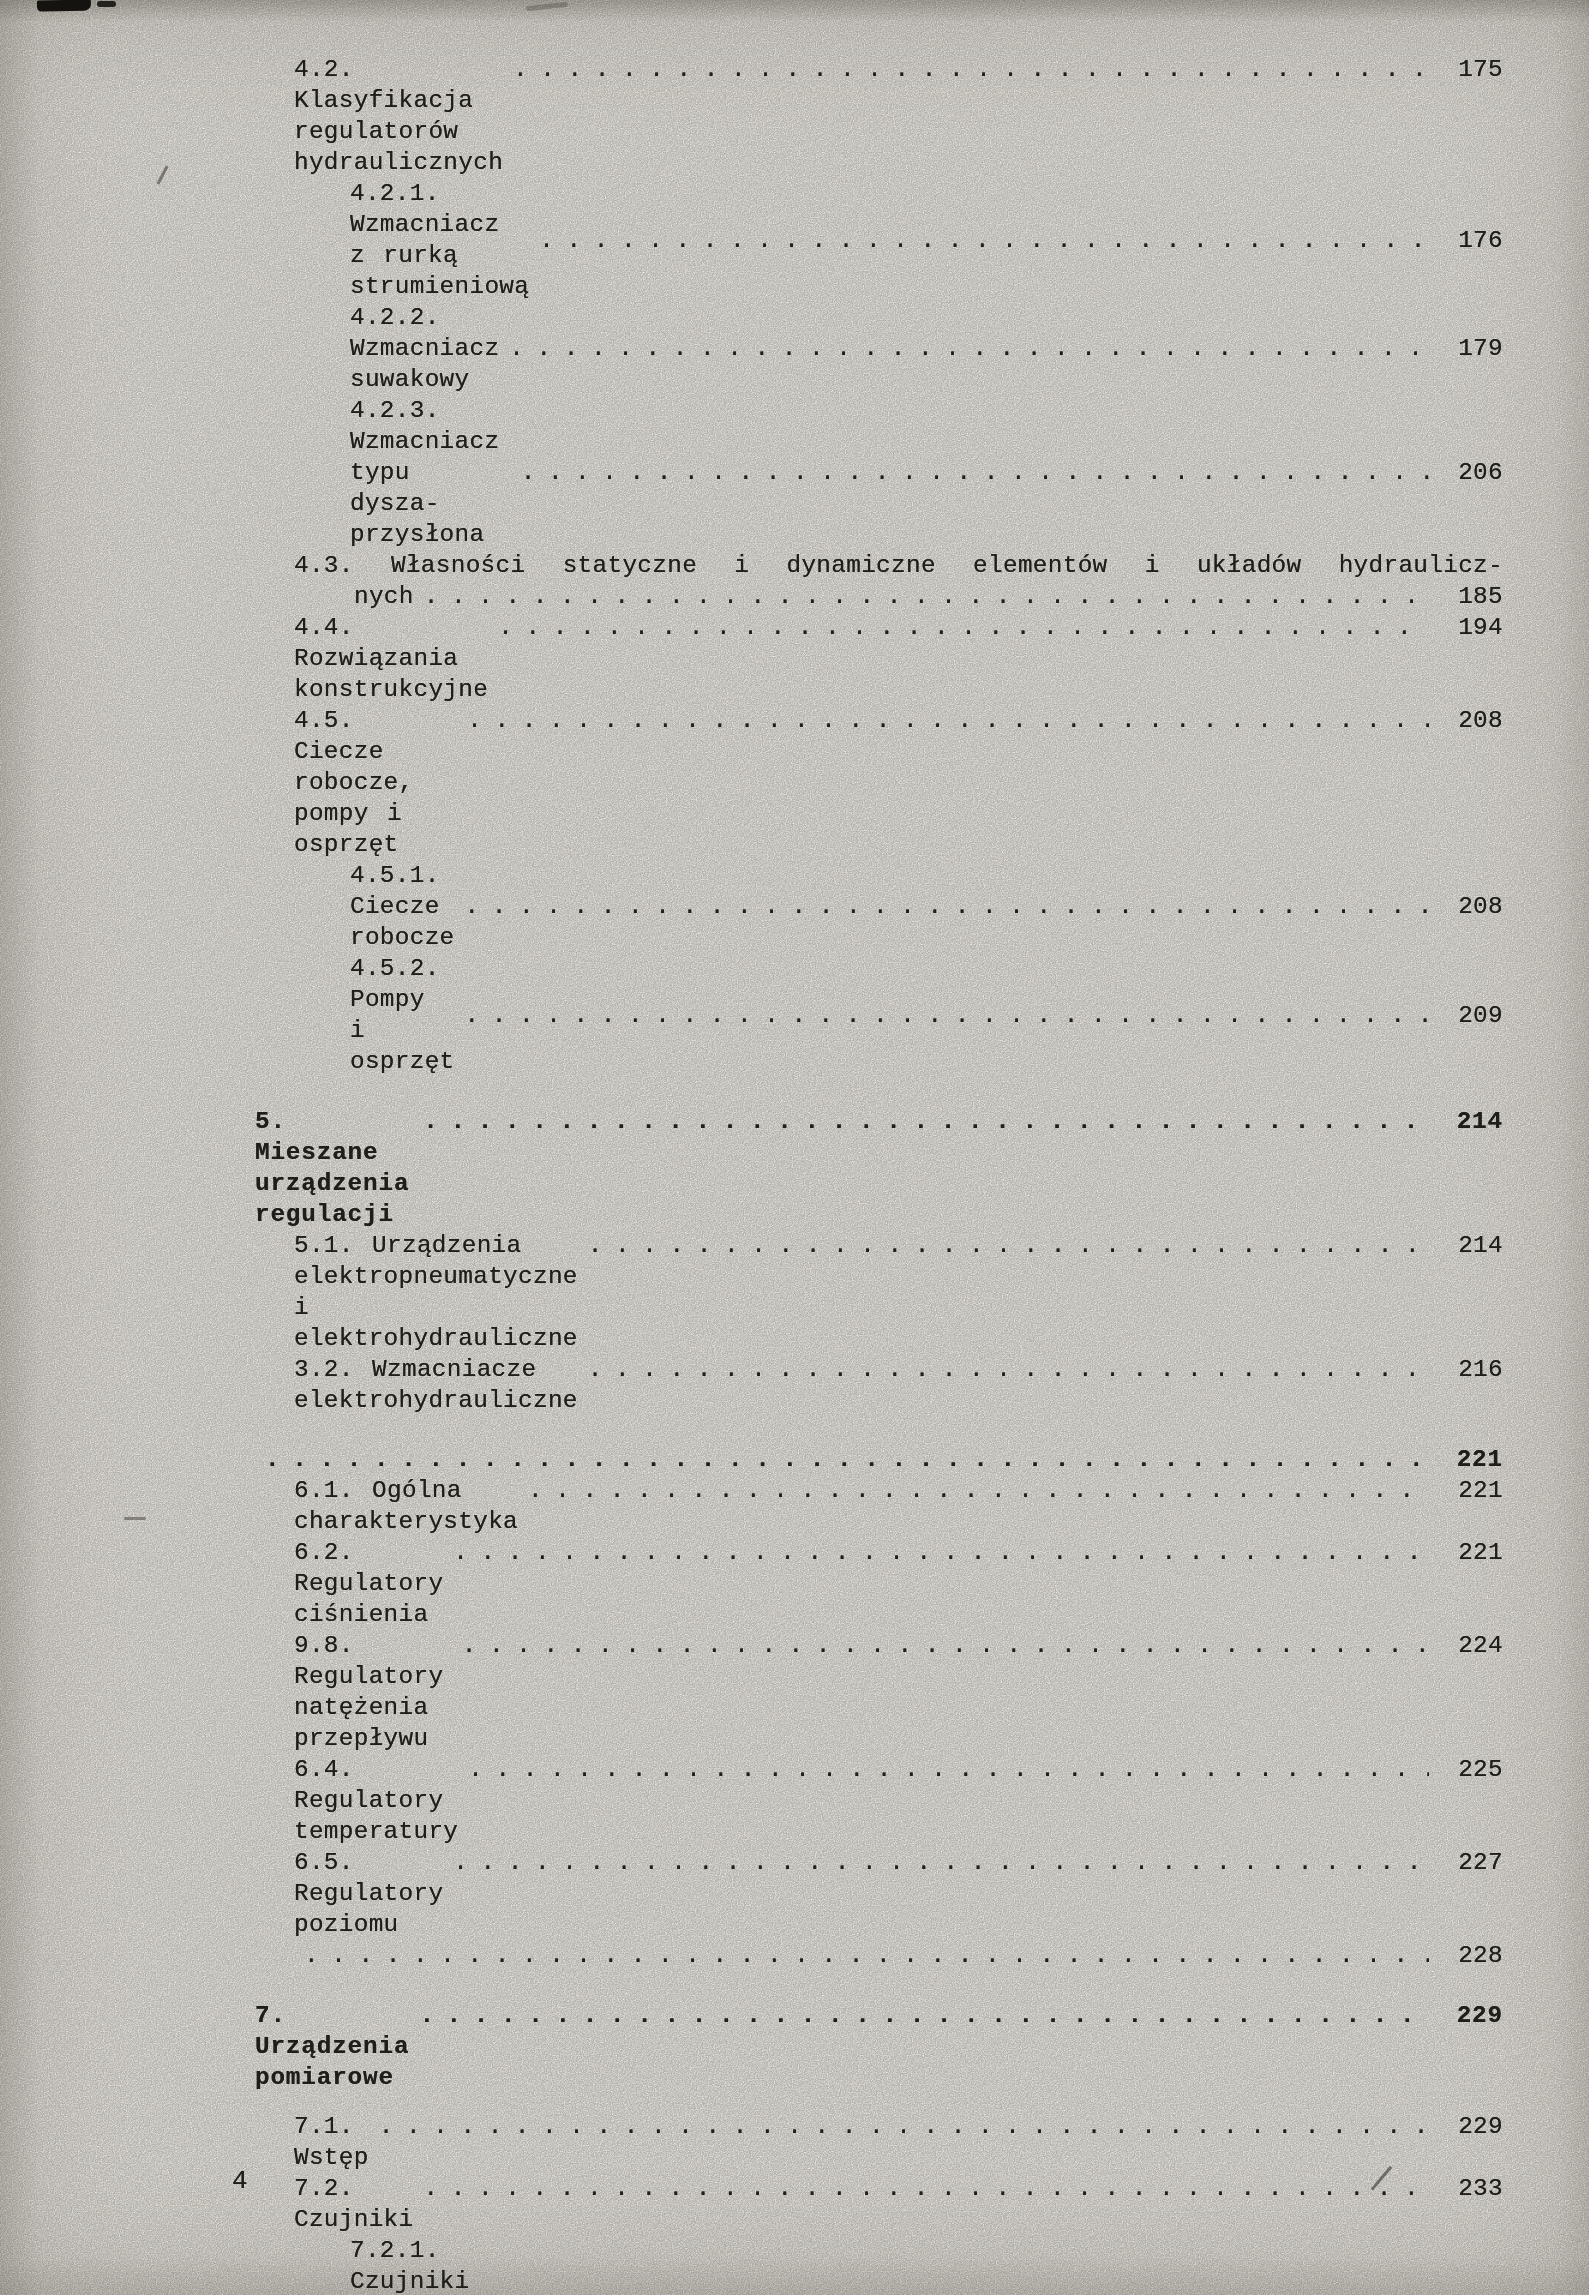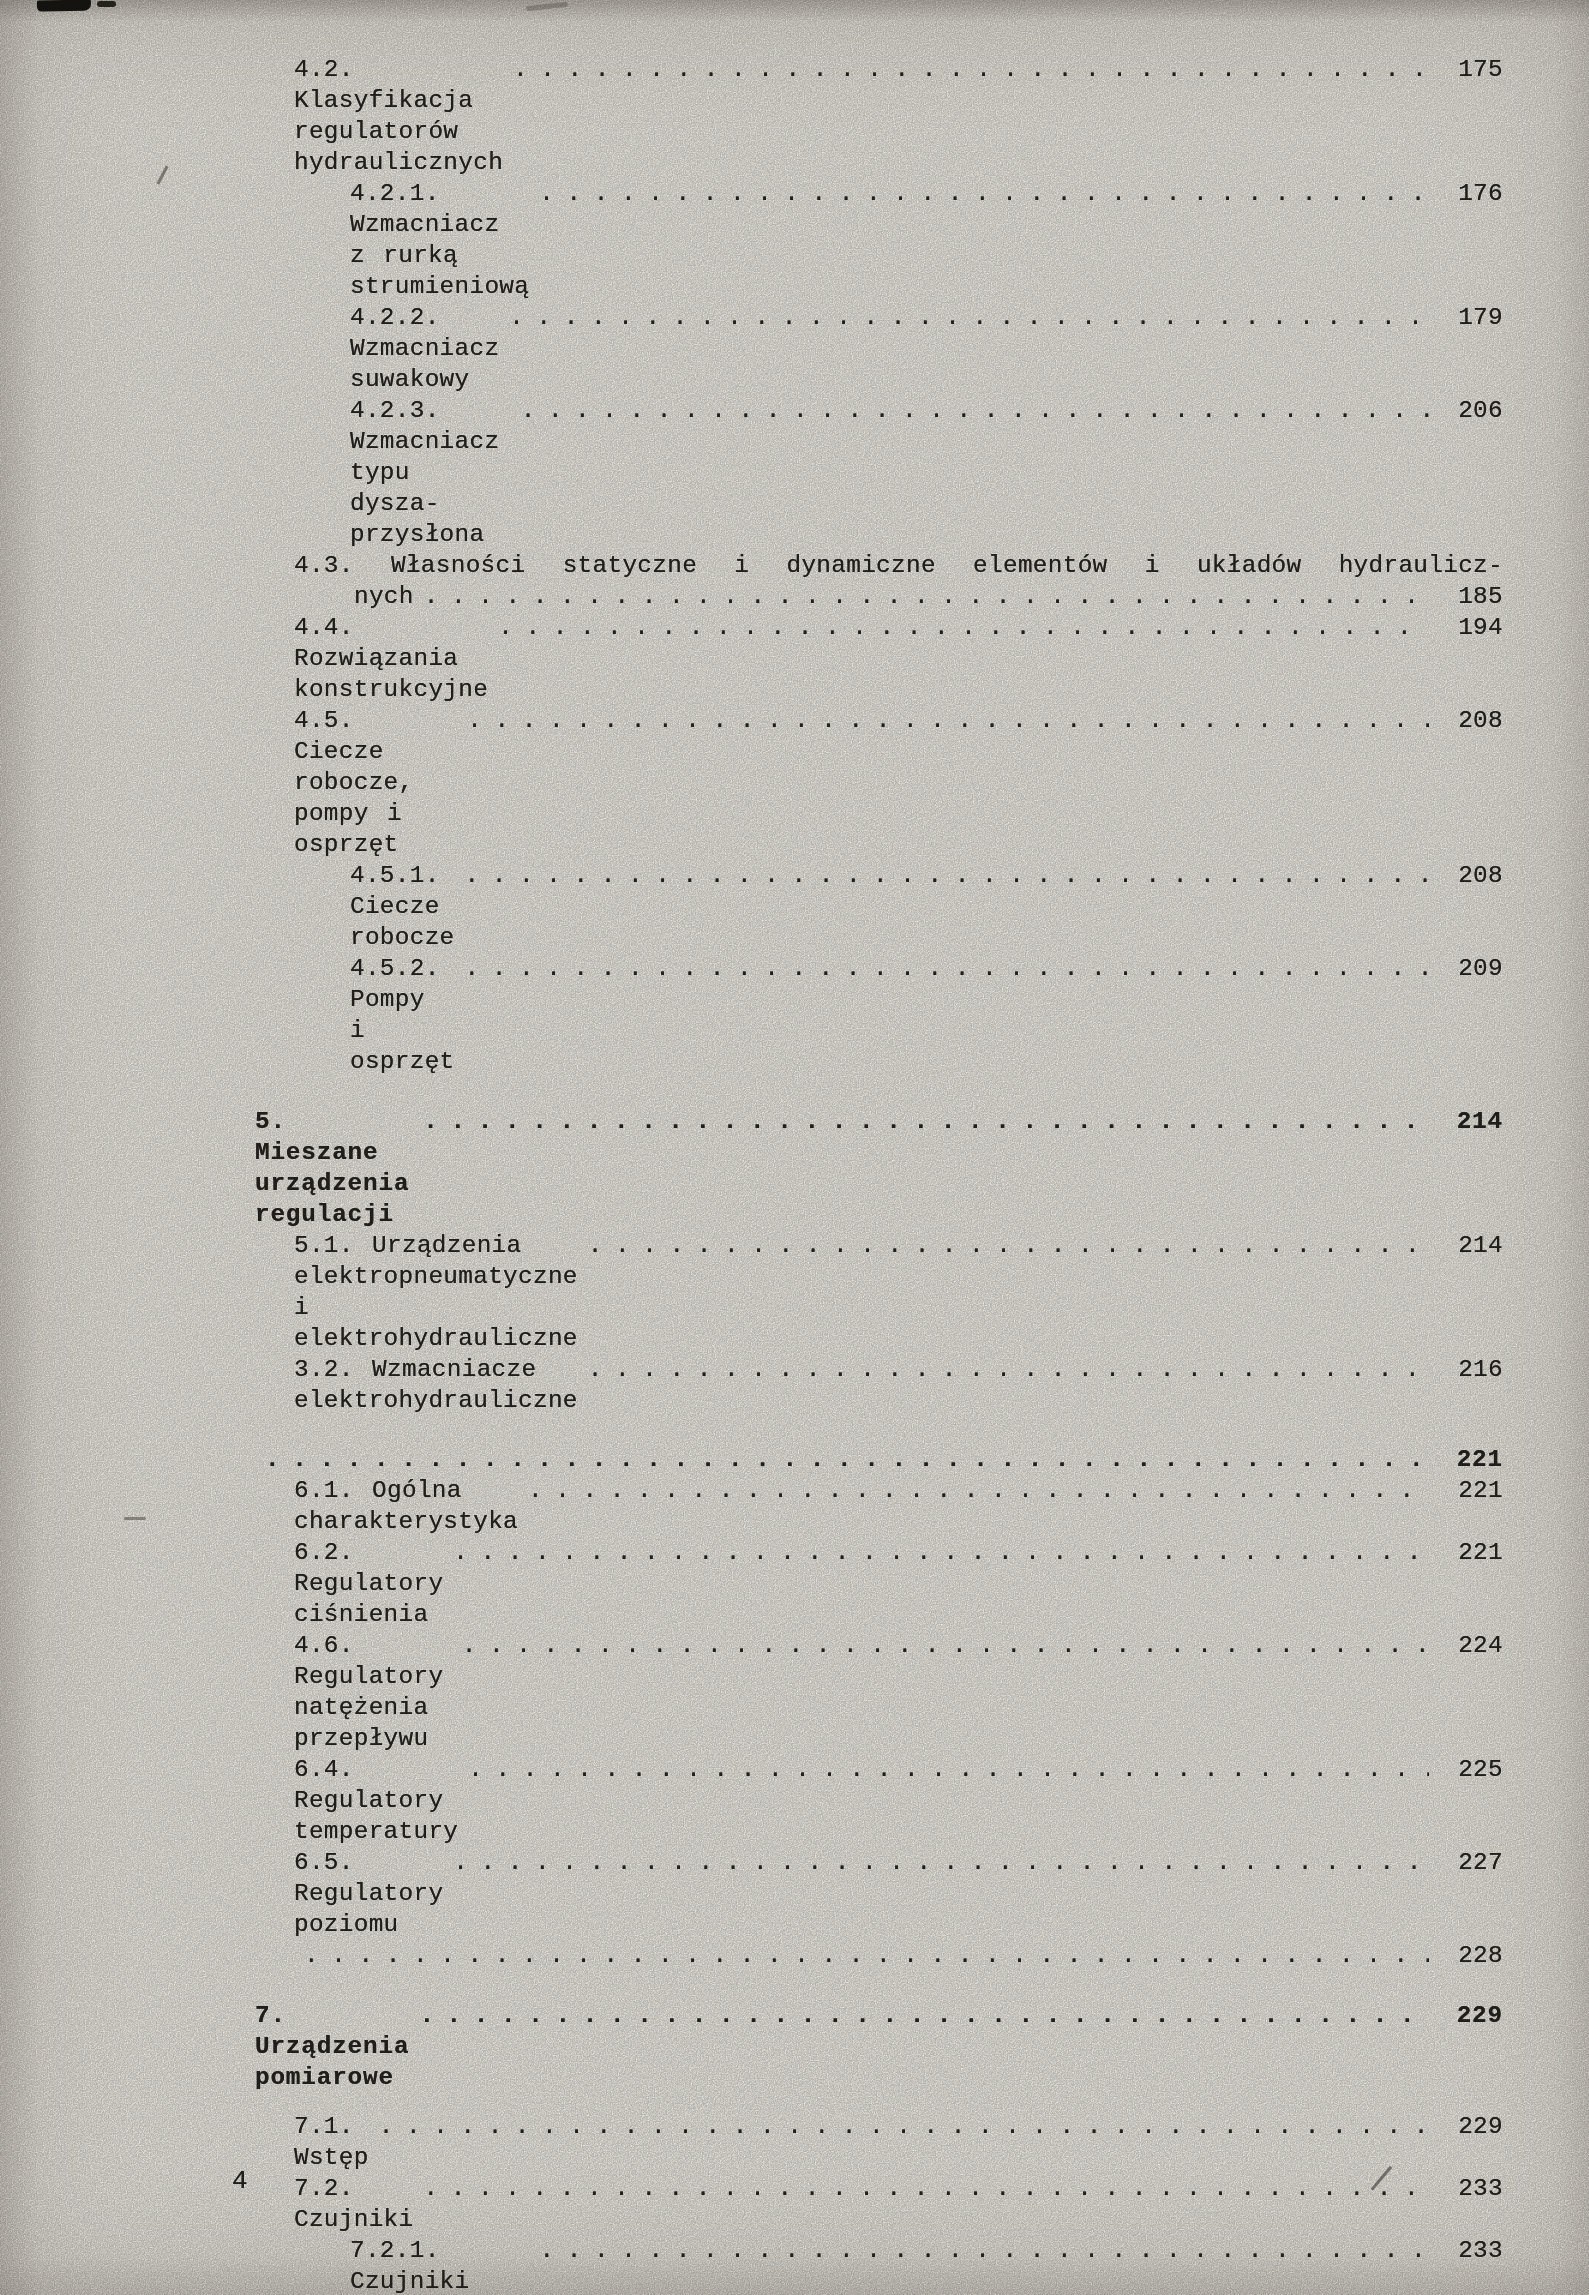--- a/index.html
+++ b/index.html
@@ -54,21 +54,21 @@
     margin-right: 6.7px;
     min-width: 20px;
   }
   .pg {
     flex: none;
     width: 67px;
     text-align: right;
   }
   .ind0 { padding-left: 0; }
   .ind1 { padding-left: 39px; }
-  .ind2 { padding-left: 95px; }
+  .ind2 { padding-left: 95px; align-items: center; }
   .ind3 { padding-left: 99px; }
   .bold {
     font-weight: 700;
     letter-spacing: 0.8px;
     word-spacing: 6.7px;
   }
   .gb { margin-top: 28.6px; }
   .ga { margin-bottom: 18.5px; }
   .just {
     display: block;
@@ -184,21 +184,21 @@
         <span class="txt">6.1. Ogólna charakterystyka</span>
         <span class="dots">........................................................................................................................</span>
         <span class="pg">221</span>
       </div>
       <div class="row ind1">
         <span class="txt">6.2. Regulatory ciśnienia</span>
         <span class="dots">........................................................................................................................</span>
         <span class="pg">221</span>
       </div>
       <div class="row ind1">
-        <span class="txt">4.6. Regulatory natężenia przepływu</span>
+        <span class="txt">9.8. Regulatory natężenia przepływu</span>
         <span class="dots">........................................................................................................................</span>
         <span class="pg">224</span>
       </div>
       <div class="row ind1">
         <span class="txt">6.4. Regulatory temperatury</span>
         <span class="dots">........................................................................................................................</span>
         <span class="pg">225</span>
       </div>
       <div class="row ind1">
         <span class="txt">6.5. Regulatory poziomu</span>

